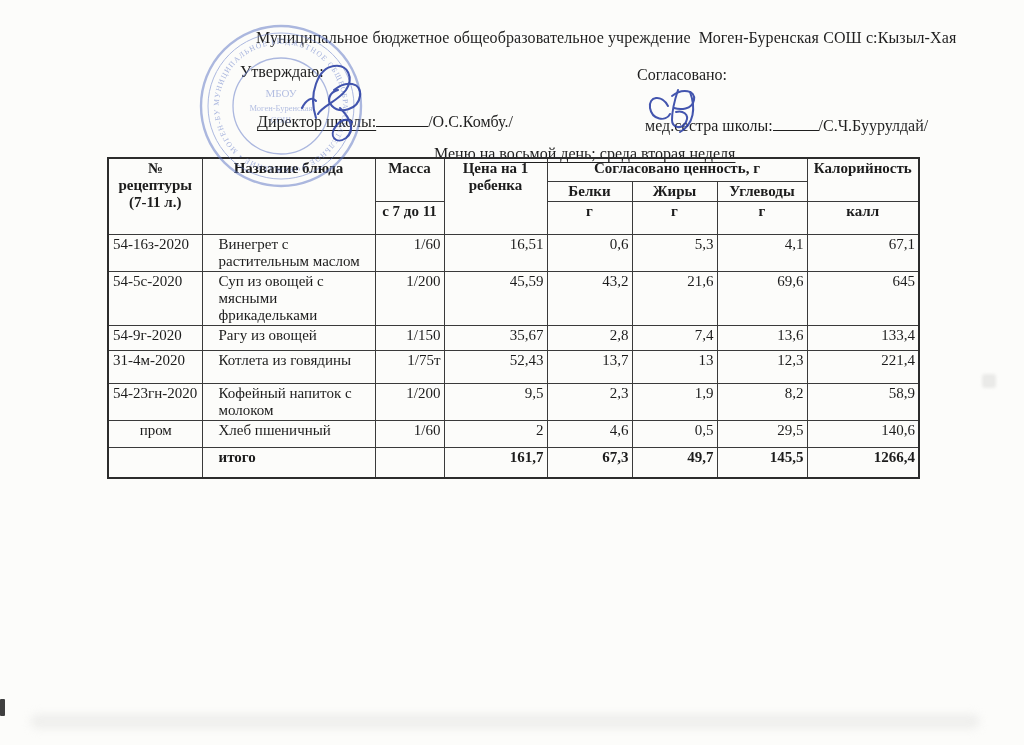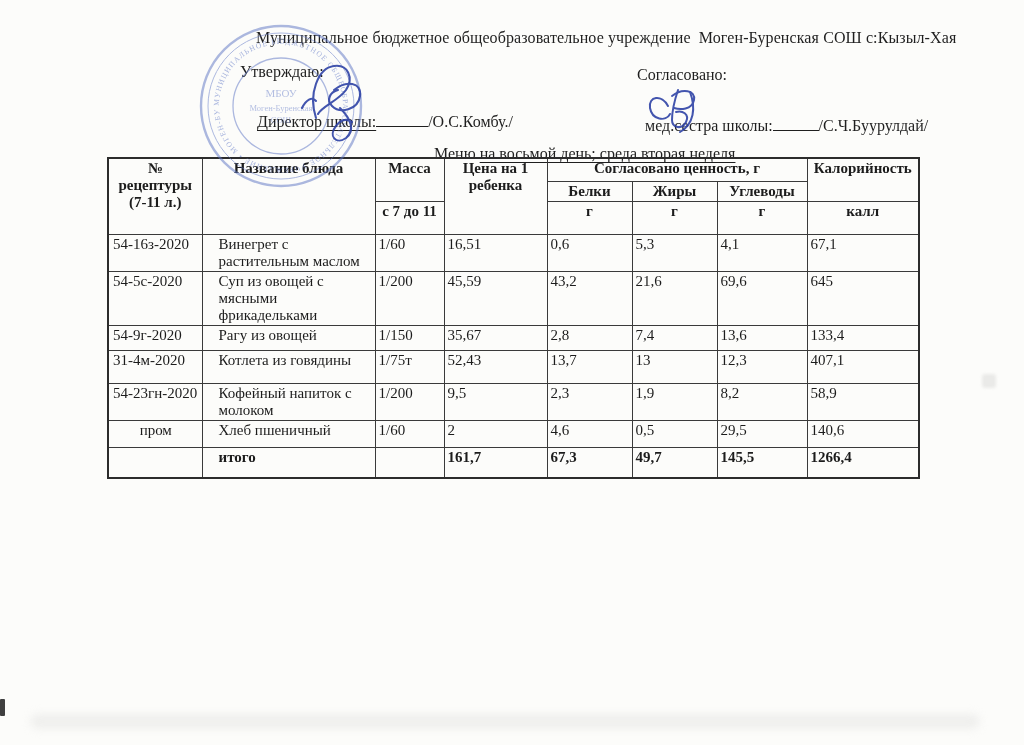--- a/index.html
+++ b/index.html
@@ -27,21 +27,21 @@
     border-collapse:collapse; table-layout:fixed;
     border:2.5px solid #2c2c2c;
   }
   th, td {
     border:1.5px solid #3a3a3a;
     padding:1px 3px; vertical-align:top;
     font-size:15px; line-height:1.14; color:#1c1c1c;
     overflow:hidden;
   }
   th { font-weight:bold; text-align:center; }
-  td.c { text-align:left; }
+  td.c { text-align:right; }
   td.dish { text-align:left; padding-left:16px; white-space:pre-line; }
   td.recipe { text-align:left; padding-left:4px; }
   td.recipe.center { text-align:center; }
   tr.total td { font-weight:bold; }
   .pre { white-space:pre-line; }
 
   .stamp-svg { position:absolute; left:186px; top:11px; pointer-events:none; }
   .sig-svg   { position:absolute; pointer-events:none; }
   .sig-director { left:288px; top:56px; }
   .sig-nurse    { left:638px; top:80px; }
@@ -149,21 +149,21 @@
     <td class="c">133,4</td>
   </tr>
   <tr style="height:33px">
     <td class="recipe">31-4м-2020</td>
     <td class="dish">Котлета из говядины</td>
     <td class="c">1/75т</td>
     <td class="c">52,43</td>
     <td class="c">13,7</td>
     <td class="c">13</td>
     <td class="c">12,3</td>
-    <td class="c">407,1</td>
+    <td class="c">221,4</td>
   </tr>
   <tr style="height:34px">
     <td class="recipe">54-23гн-2020</td>
     <td class="dish">Кофейный напиток с
 молоком</td>
     <td class="c">1/200</td>
     <td class="c">9,5</td>
     <td class="c">2,3</td>
     <td class="c">1,9</td>
     <td class="c">8,2</td>

